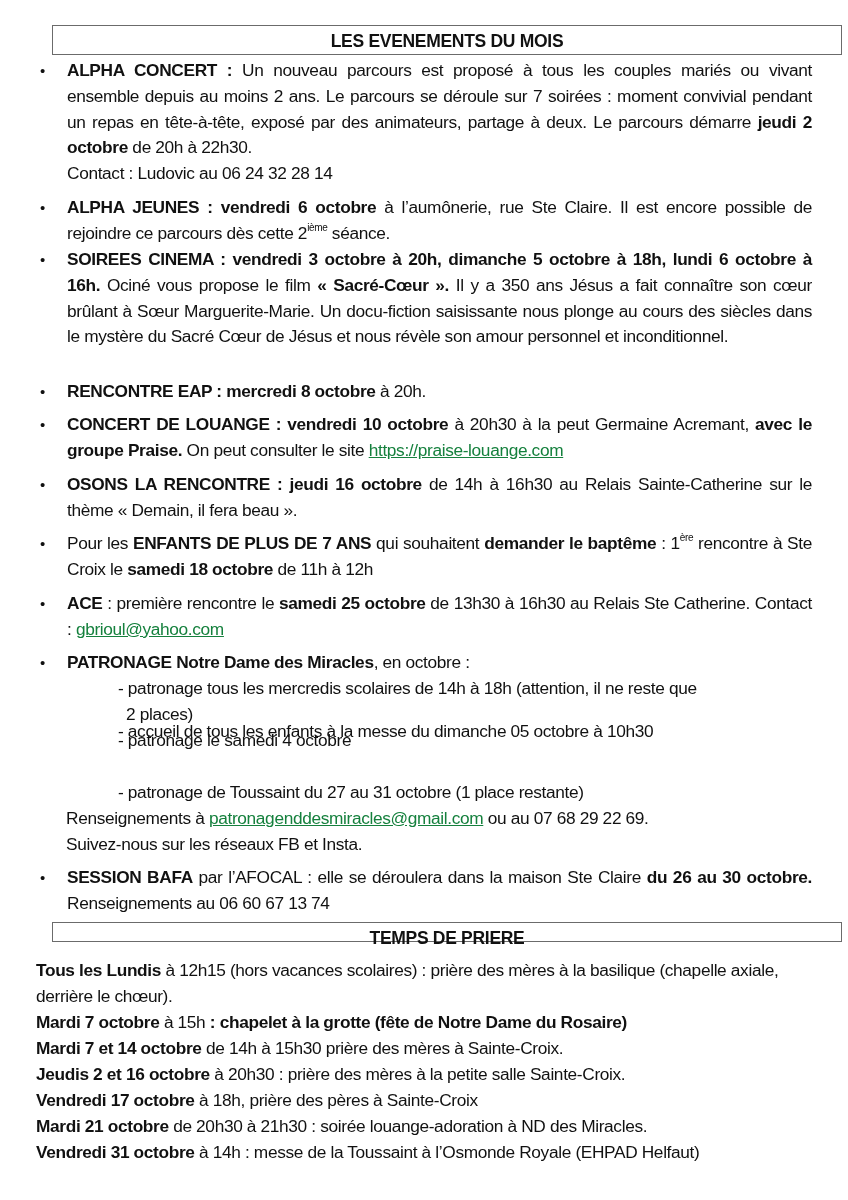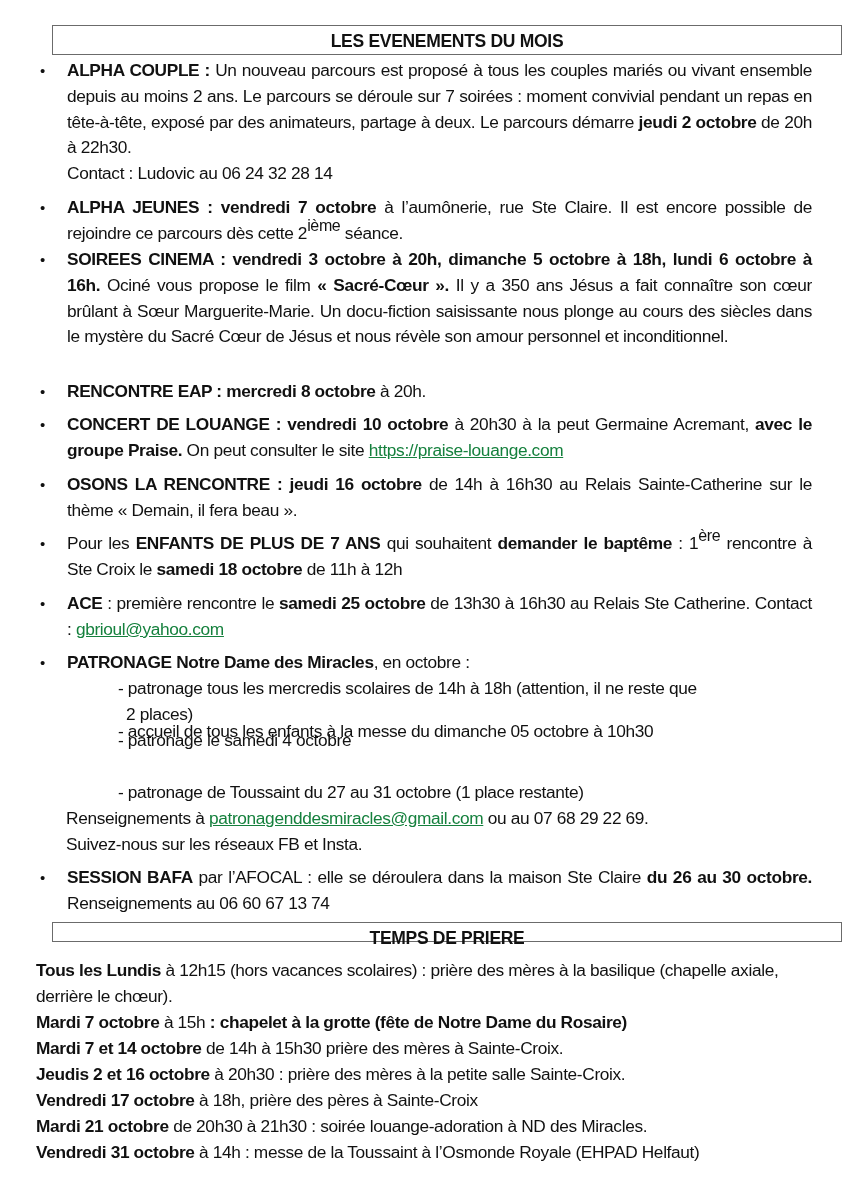--- a/index.html
+++ b/index.html
@@ -8,41 +8,41 @@
   .page { position: absolute; left: 0; top: 0; width: 848px; }
   .section-header { position: absolute; left: 29px; width: 790px; border: 1px solid #6b6b6b;
     text-align: center; font-weight: bold; font-size: 17.5px; box-sizing: border-box; letter-spacing: -0.3px; margin-left: 23px; }
   .hdr1 { top: 25px; height: 30px; line-height: 30px; }
   .hdr2 { top: 922px; height: 20px; line-height: 30px; }
   .txt { font-size: 17.3px; letter-spacing: -0.35px; }
   .item { position: absolute; left: 67px; width: 745px; line-height: 25.8px; text-align: justify; }
   .bullet { position: absolute; left: -27px; top: 0; font-size: 15px; }
   b { font-weight: bold; }
   a { color: #15803d; text-decoration: underline; }
-  sup { font-size: 16px; vertical-align: 8px; line-height: 0; }
+  sup { font-size: 10px; vertical-align: 8px; line-height: 0; }
   .sub { position: absolute; left: 118px; width: 700px; line-height: 25.8px; }
   .pline { position: absolute; left: 36px; width: 780px; line-height: 25.8px; }
   .noj { text-align: left; }
 </style>
 </head>
 <body>
 
 <div class="page txt">
 
   <div class="section-header hdr1">LES EVENEMENTS DU MOIS</div>
 
   <div class="item" style="top:58px;">
     <span class="bullet">•</span>
-    <b>ALPHA COUPLE :</b><span> Un nouveau parcours est proposé à tous les couples mariés ou vivant ensemble depuis au moins 2 ans. Le parcours se déroule sur 7 soirées : moment convivial pendant un repas en tête-à-tête, exposé par des animateurs, partage à deux. Le parcours démarre </span><b>jeudi 2 octobre</b><span> de 20h à 22h30.</span>
+    <b>ALPHA CONCERT :</b><span> Un nouveau parcours est proposé à tous les couples mariés ou vivant ensemble depuis au moins 2 ans. Le parcours se déroule sur 7 soirées : moment convivial pendant un repas en tête-à-tête, exposé par des animateurs, partage à deux. Le parcours démarre </span><b>jeudi 2 octobre</b><span> de 20h à 22h30.</span>
     <div class="noj">Contact : Ludovic au 06 24 32 28 14</div>
   </div>
 
   <div class="item" style="top:195px;">
     <span class="bullet">•</span>
-    <b>ALPHA JEUNES : vendredi 7 octobre</b><span> à l’aumônerie, rue Ste Claire. Il est encore possible de rejoindre ce parcours dès cette 2</span><sup>ième</sup><span> séance.</span>
+    <b>ALPHA JEUNES : vendredi 6 octobre</b><span> à l’aumônerie, rue Ste Claire. Il est encore possible de rejoindre ce parcours dès cette 2</span><sup>ième</sup><span> séance.</span>
   </div>
 
   <div class="item" style="top:247px;">
     <span class="bullet">•</span>
     <b>SOIREES CINEMA : vendredi 3 octobre à 20h, dimanche 5 octobre à 18h, lundi 6 octobre à 16h.</b><span> Ociné vous propose le film </span><b>« Sacré-Cœur ».</b><span> Il y a 350 ans Jésus a fait connaître son cœur brûlant à Sœur Marguerite-Marie. Un docu-fiction saisissante nous plonge au cours des siècles dans le mystère du Sacré Cœur de Jésus et nous révèle son amour personnel et inconditionnel.</span>
   </div>
 
   <div class="item" style="top:379px;">
     <span class="bullet">•</span>
     <b>RENCONTRE EAP : mercredi 8 octobre</b><span> à 20h.</span>

